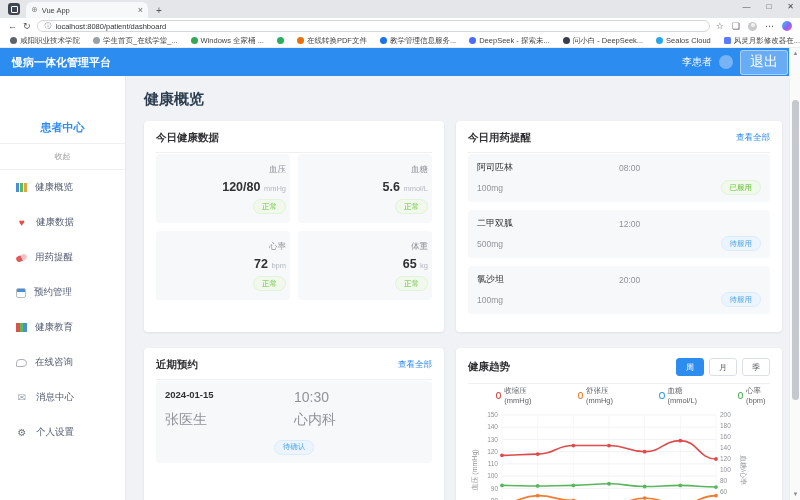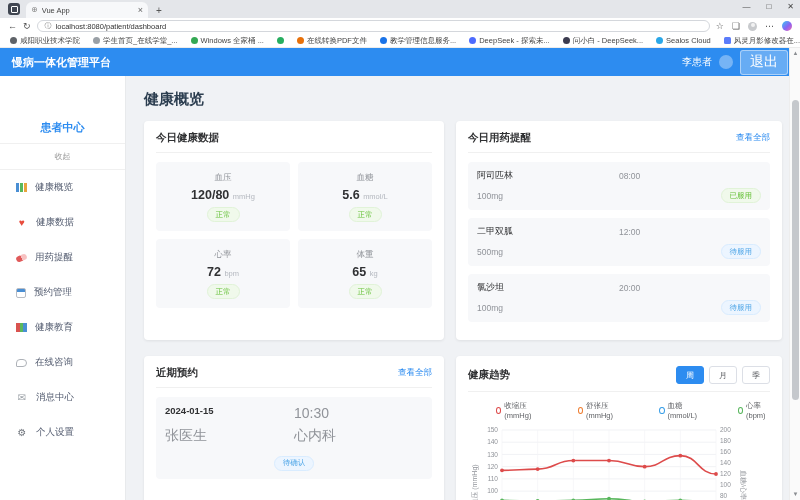--- a/index.html
+++ b/index.html
@@ -49,29 +49,29 @@
   .shape-bar-chart { width:11px; height:9px; background:linear-gradient(90deg,#4a8fd4 0 28%,transparent 28% 38%,#57b85c 38% 64%,transparent 64% 74%,#e8a33d 74% 100%); }
   .shape-pill { width:11px; height:6px; border-radius:3px; background:linear-gradient(90deg,#e05a5a 50%,#f7c1c1 50%); transform:rotate(-22deg); }
   .shape-calendar { width:10px; height:10px; border:1px solid #b8bcc4; border-radius:2px; background:linear-gradient(#4a8fd4 0 3px,#fff 3px); }
   .shape-books { width:11px; height:9px; background:linear-gradient(90deg,#d9534f 0 33%,#5cb85c 33% 66%,#4a8fd4 66% 100%); }
   .shape-chat { width:11px; height:8px; border:1px solid #aeb2b8; border-radius:4px 4px 4px 1px; background:#fff; }
 
   .main { flex:1; padding:12px 18px 0 18px; overflow:hidden; }
   .page-title { font-size:15px; font-weight:bold; color:#2c3e50; margin:2px 0 12px; }
   .grid { display:grid; grid-template-columns:300px 1fr; gap:16px 12px; }
   .card { background:#fff; border-radius:4px; box-shadow:0 1px 3px rgba(0,0,0,.08); padding:10px 12px; }
-  .card-head { display:flex; align-items:center; justify-content:space-between; border-bottom:1px solid #f0f0f0; padding-bottom:7px; margin-bottom:9px; }
+  .card-head { display:flex; align-items:center; justify-content:space-between; border-bottom:1px solid #f0f0f0; padding-bottom:7px; margin-bottom:1px; }
   .card-title { font-size:10.5px; font-weight:bold; color:#303133; }
   .view-all { font-size:8.5px; color:#2d8cf0; }
   .badge { display:inline-block; font-size:7.5px; padding:1.5px 8px; border-radius:9px; }
   .badge.success { color:#67c23a; background:#f0f9eb; border:1px solid #e1f3d8; }
   .badge.info { color:#53a8e8; background:#ecf5ff; border:1px solid #d9ecff; }
 
   .stats-grid { display:grid; grid-template-columns:1fr 1fr; gap:8px; }
-  .stat-box { background:#f7f8fa; border-radius:4px; text-align:center; padding:10px 4px 9px; }
+  .stat-box { background:#f7f8fa; border-radius:4px; text-align:right; padding:10px 4px 9px; }
   .stat-label { font-size:8.5px; color:#909399; }
   .stat-value { font-size:12.5px; font-weight:bold; color:#303133; margin-top:4px; }
   .stat-unit { font-size:7.5px; font-weight:normal; color:#b4b8bf; }
   .stat-box .badge { margin-top:5px; }
 
   .med-item { background:#f7f8fa; border-radius:4px; padding:7px 9px; margin-bottom:8px;
     display:grid; grid-template-columns:1fr 1fr; row-gap:6px; align-items:center; }
   .med-name { font-size:9px; color:#303133; }
   .med-time { font-size:8.5px; color:#909399; }
   .med-dose { font-size:8.5px; color:#909399; }

